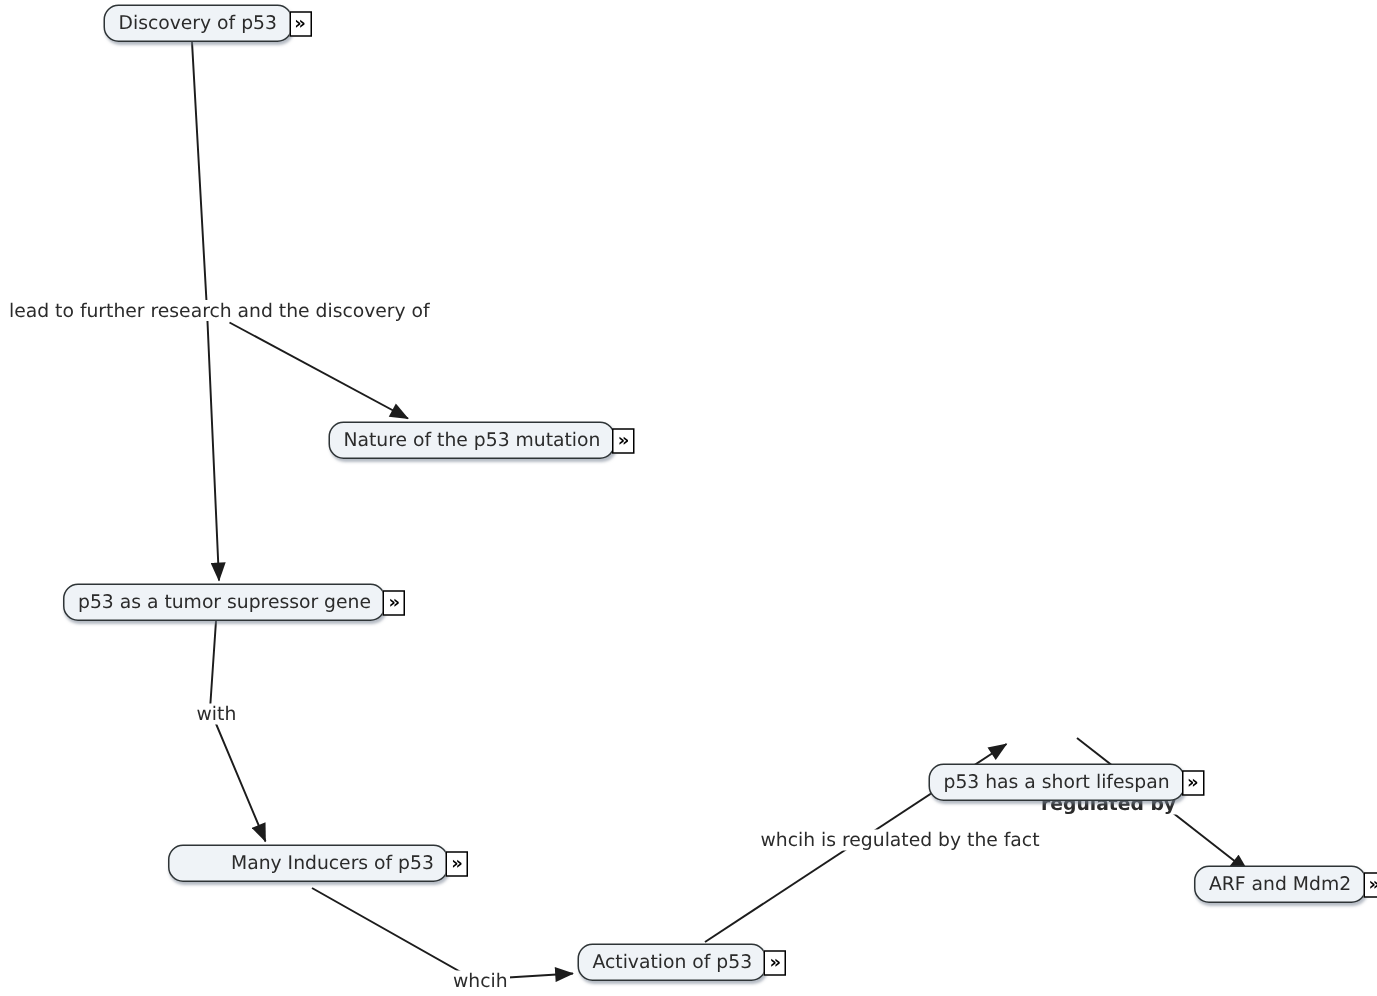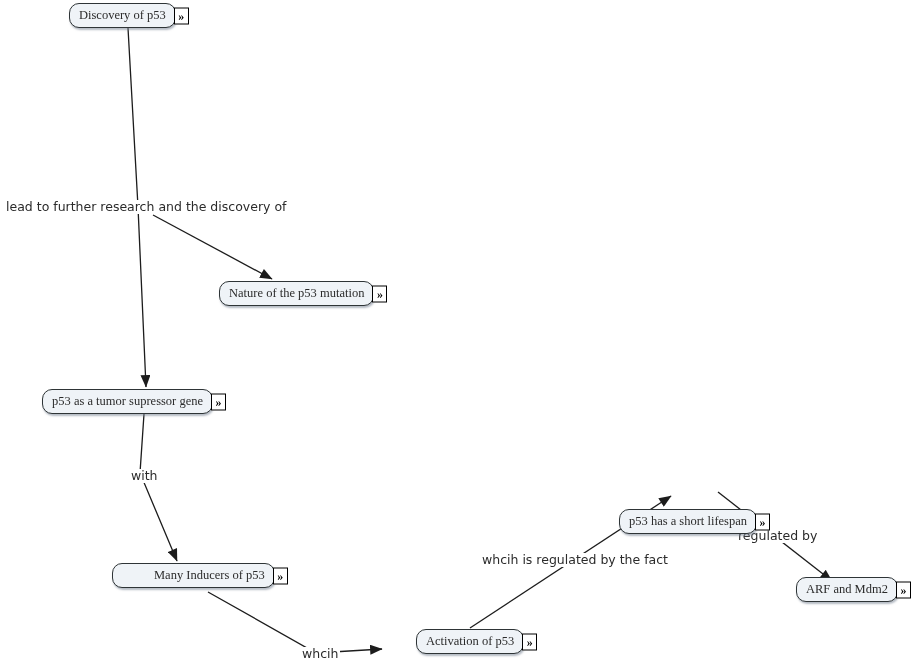--- a/index.html
+++ b/index.html
@@ -16,21 +16,20 @@
     display: inline-flex;
     align-items: center;
     white-space: nowrap;
     background: var(--node-fill, #eff3f7);
     border: 1.5px solid var(--node-border, #2e3436);
     border-radius: 10px;
     padding: 3px 9px 4px 9px;
     font-size: 12.5px;
     color: var(--text, #2b2b2b);
     box-shadow: 1px 2px 2px rgba(120,132,148,0.55);
-    font-family: Liberation Serif, serif;
   }
   .node-label { line-height: 16px; }
   .link-icon {
     position: absolute;
     left: 100%;
     margin-left: -1px;
     top: 50%;
     transform: translateY(-50%);
     width: 13px; height: 14px;
     background: var(--icon-bg, #ffffff);
@@ -67,22 +66,22 @@
       <polyline points="153,215 272,279" fill="none" stroke="#1c1c1c" stroke-width="1.3" marker-end="url(#arrow)"></polyline>
       <polyline points="144,414 140,473 177,561" fill="none" stroke="#1c1c1c" stroke-width="1.3" marker-end="url(#arrow)"></polyline>
       <polyline points="208,592 316,653 382,649" fill="none" stroke="#1c1c1c" stroke-width="1.3" marker-end="url(#arrow)"></polyline>
       <polyline points="470,628 671,496" fill="none" stroke="#1c1c1c" stroke-width="1.3" marker-end="url(#arrow)"></polyline>
       <polyline points="718,492 832,581" fill="none" stroke="#1c1c1c" stroke-width="1.3" marker-end="url(#arrow)"></polyline>
     </svg>
 
   <div class="linking-phrase" style="left: 4px; top: 200px;">lead to further research and the discovery of</div>
   <div class="linking-phrase" style="left: 129px; top: 469px;">with</div>
   <div class="linking-phrase" style="left: 300px; top: 647px;">whcih</div>
-  <div class="linking-phrase" style="left: 480px; top: 553px;">whcih is regulated by the fact</div>
-  <div class="linking-phrase" style="left: 736px; top: 529px;">regulated by</div>
+  <div class="linking-phrase" style="left: 505px; top: 553px;">whcih is regulated by the fact</div>
+  <div class="linking-phrase" style="left: 692px; top: 529px; font-weight: bold;">regulated by</div>
 
   <div class="node" style="left: 69px; top: 3px;">
     <span class="node-label">Discovery of p53</span>
     <span class="link-icon">»</span>
   </div>
   <div class="node" style="left: 219px; top: 281px; justify-content: flex-end;">
     <span class="node-label">Nature of the p53 mutation</span>
     <span class="link-icon">»</span>
   </div>
   <div class="node" style="left: 42px; top: 389px; text-align: center;">
@@ -94,18 +93,18 @@
     <span class="link-icon">»</span>
   </div>
   <div class="node" style="left: 112px; top: 563px; padding-left: 41px;">
     <span class="node-label">Many Inducers of p53</span>
     <span class="link-icon">»</span>
   </div>
   <div class="node" style="left: 796px; top: 577px;">
     <span class="node-label">ARF and Mdm2</span>
     <span class="link-icon">»</span>
   </div>
-  <div class="node" style="left: 385px; top: 629px; margin-left: 31px;">
+  <div class="node" style="left: 385px; top: 629px;">
     <span class="node-label">Activation of p53</span>
     <span class="link-icon">»</span>
   </div>
 
 </div>
 
 </body></html>

